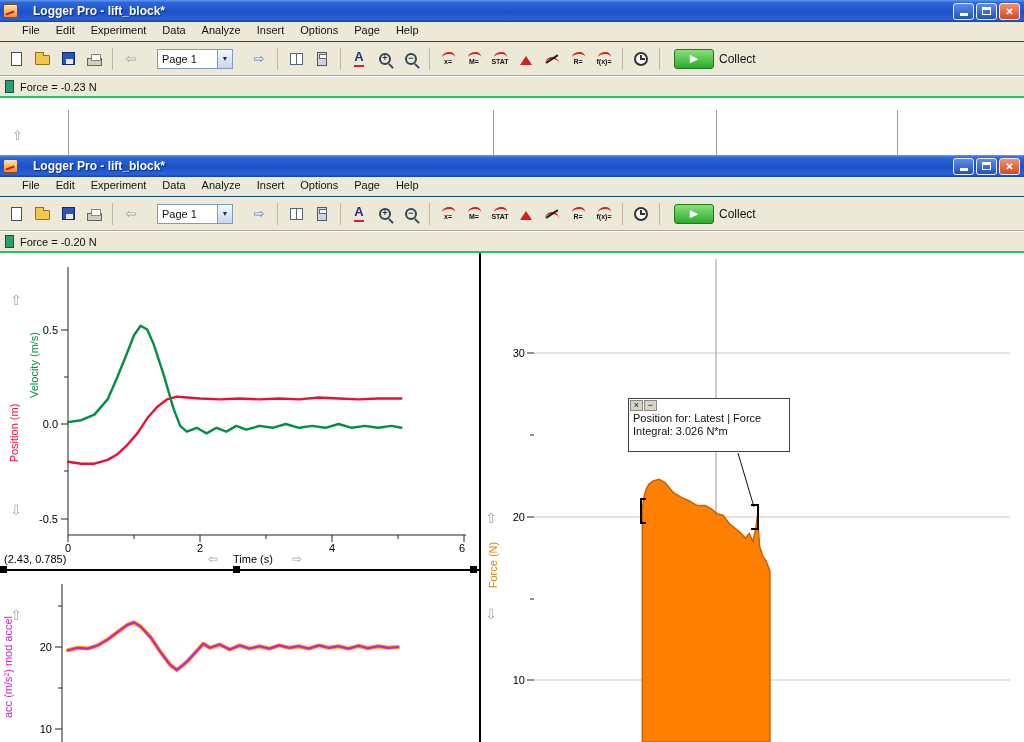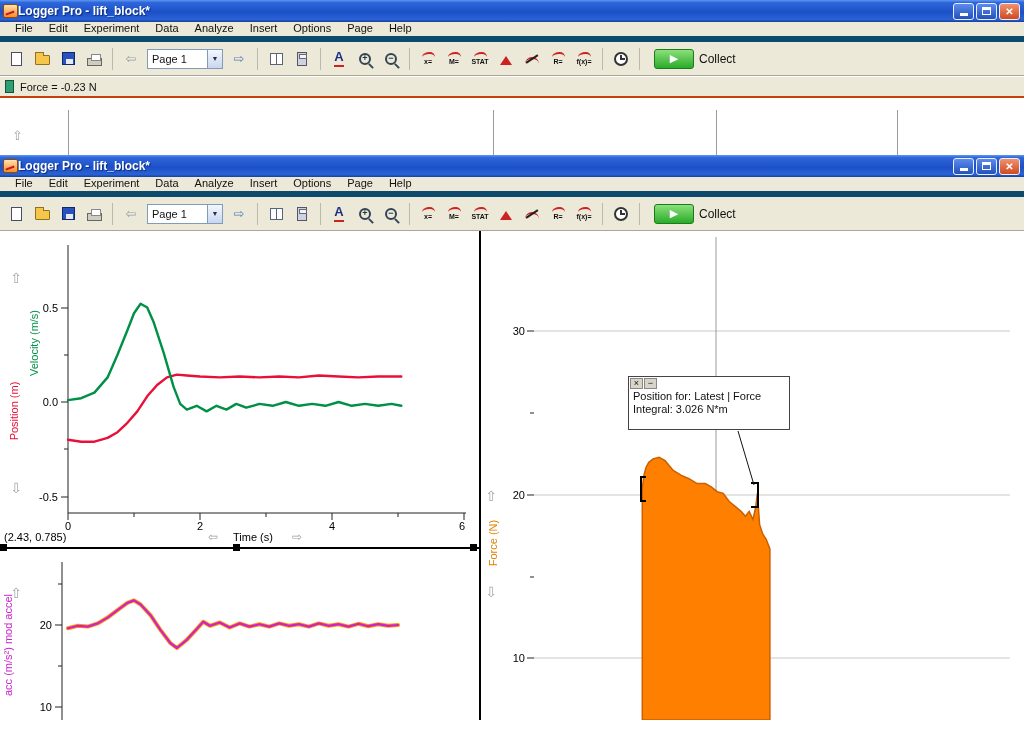--- a/index.html
+++ b/index.html
@@ -1,46 +1,46 @@
 <!DOCTYPE html>
 <html><head>
 <meta charset="utf-8">
 <style>
   *{margin:0;padding:0;box-sizing:border-box}
   html,body{width:1024px;height:742px;overflow:hidden}
   body{font-family:"Liberation Sans",sans-serif;background:#fff;position:relative;font-size:11px;color:#111}
   svg{font-family:"Liberation Sans",sans-serif}
   .window{position:absolute;left:0;width:1024px;background:#ece9d8}
   
-  .titlebar{height:22px;background:linear-gradient(180deg,#5f97f2 0%,#2e66da 12%,#1c50c8 55%,#2a62d4 88%,#16409e 100%);display:flex;align-items:center;padding:0 3px;gap:0}
+  .titlebar{height:22px;background:linear-gradient(180deg,#5f97f2 0%,#2e66da 12%,#1c50c8 55%,#2a62d4 88%,#16409e 100%);display:flex;align-items:center;padding:0 3px;gap:15px}
   .appicon{width:15px;height:14px;background:linear-gradient(#ffe2b0,#ff8c2a);border:1px solid #8a4a08;border-radius:2px;position:relative}
   .appicon::after{content:"";position:absolute;left:2px;top:7px;width:9px;height:3px;border-top:2px solid #c41a1a;transform:rotate(-20deg)}
   .title-text{color:#fff;font-size:12px;font-weight:bold;text-shadow:1px 1px 1px #0a2a7a;white-space:nowrap}
   .winbtns{margin-left:auto;display:flex;gap:2px;padding-right:1px}
   .wbtn{width:21px;height:17px;border:1px solid #e8f0ff;border-radius:3px;display:flex;align-items:center;justify-content:center;color:#fff;font-size:10px;font-weight:bold;background:linear-gradient(#5d8bed,#2352bb);cursor:default}
   .wbtn.close{background:linear-gradient(#f0926d,#cf4a22)}
   .minbar{width:8px;height:3px;background:#fff;margin-top:7px}
   .maxbox{width:9px;height:8px;border:1px solid #fff;border-top:3px solid #fff}
   
-  .menubar{height:20px;background:#ece9d8;border-bottom:6px solid #0c4a6e;display:flex;align-items:flex-end;padding-left:7px}
+  .menubar{height:20px;background:#ece9d8;border-bottom:1px solid #0c4a6e;display:flex;align-items:flex-start;padding-left:14px}
   .menu-item{padding:2px 8px;font-size:11px}
   
   .tb{display:flex;align-items:center;height:34px;background:#ece9d8;padding:0 4px;gap:2px;border-bottom:1px solid #aca899}
   .tbtn{min-width:24px;height:26px;display:flex;align-items:center;justify-content:center}
   .sep{width:1px;height:22px;background:#bdb9a8;margin:0 4px}
   .ic-page{width:11px;height:14px;background:#fff;border:1px solid #4a4a6a}
   .ic-folder{width:15px;height:10px;background:#f6c64c;border:1px solid #92701c;border-radius:1px;position:relative;margin-top:3px}
   .ic-folder::before{content:"";position:absolute;top:-4px;left:-1px;width:7px;height:3px;background:#f6c64c;border:1px solid #92701c;border-bottom:none}
   .ic-save{width:13px;height:13px;background:#2a52bc;border:1px solid #0f2a6a;position:relative}
   .ic-save::after{content:"";position:absolute;left:3px;bottom:0;width:7px;height:5px;background:#e8e8f0}
   .ic-print{width:15px;height:8px;background:#d0cdc0;border:1px solid #666;position:relative;margin-top:6px}
   .ic-print::before{content:"";position:absolute;left:3px;top:-5px;width:8px;height:5px;background:#fff;border:1px solid #888}
   .arrow{font-size:13px;line-height:1}
   .gray{color:#9aa0a8}.blue{color:#5b82c0}
-  .combo{display:flex;align-items:center;width:76px;height:20px;background:#fff;border:1px solid #7f9db9;margin:0 2px}
+  .combo{display:flex;align-items:center;width:76px;height:20px;background:#fff;border:1px solid #7f9db9;margin:0 12px}
   .combo .txt{flex:1;font-size:11px;padding-left:4px;white-space:nowrap}
   .combo .dd{width:15px;height:18px;background:linear-gradient(#f4f7fe,#c9d6f0);border-left:1px solid #7f9db9;font-size:7px;display:flex;align-items:center;justify-content:center;color:#234}
   .ic-grid{width:13px;height:12px;border:1px solid #567;background:linear-gradient(90deg,#fff 44%,#567 44%,#567 56%,#fff 56%),linear-gradient(#fff 44%,#567 44%,#567 56%,#fff 56%);background-color:#fff}
   .ic-calc{width:10px;height:14px;background:#cfd2e2;border:1px solid #556;position:relative}
   .ic-calc::before{content:"";position:absolute;left:1px;top:1px;width:6px;height:3px;background:#eef6ee;border:1px solid #667}
   .ic-A{font-weight:bold;font-size:13px;color:#203080;border-bottom:2px solid #c22;line-height:1.1}
   .ic-zoom{width:12px;height:12px;border:2px solid #345;border-radius:50%;position:relative;font-size:9px;display:flex;align-items:center;justify-content:center;color:#234;font-weight:bold;line-height:1}
   .ic-zoom::after{content:"";position:absolute;right:-5px;bottom:-4px;width:6px;height:2px;background:#345;transform:rotate(45deg)}
   .ricon{display:flex;flex-direction:column;align-items:center;justify-content:center}
   .wave{width:13px;height:5px;border-top:2px solid #c22;border-radius:60% 40% 0 0/100% 100% 0 0}
@@ -49,21 +49,21 @@
   .ic-tan{width:14px;height:11px;position:relative;margin-top:2px}
   .ic-tan::before{content:"";position:absolute;left:0;bottom:0;width:14px;height:6px;border-top:2px solid #c22;border-radius:60% 60% 0 0/100% 100% 0 0}
   .ic-tan::after{content:"";position:absolute;left:0;top:4px;width:14px;height:2px;background:#222;transform:rotate(-33deg)}
   .ic-clock{width:14px;height:14px;border:2px solid #333;border-radius:50%;position:relative;background:#fff}
   .ic-clock::before{content:"";position:absolute;left:4px;top:1px;width:2px;height:5px;background:#333}
   .ic-clock::after{content:"";position:absolute;left:5px;top:4px;width:4px;height:2px;background:#333}
   .collect{display:flex;align-items:center;gap:5px;margin-left:8px}
   .collect .btn{width:40px;height:20px;background:linear-gradient(#8be07a,#2aab2a);border:1px solid #1c7a1c;border-radius:3px;display:flex;align-items:center;justify-content:center;color:#fff;font-size:11px}
   .collect .lbl{font-size:12px}
   
-  .statusbar{height:22px;background:#ece9d8;border-top:1px solid #fff;border-bottom:2px solid #c2410c;display:flex;align-items:center;gap:6px;padding-left:5px;font-size:11px}
+  .statusbar{height:22px;background:#ece9d8;border-top:1px solid #fff;border-bottom:2px solid #22c55e;display:flex;align-items:center;gap:6px;padding-left:5px;font-size:11px}
   .ic-status{width:9px;height:13px;background:#2f9e72;border:1px solid #14523a}
   
   .strip{height:57px;background:#fff;position:relative}
   .vline{position:absolute;top:12px;width:1px;height:45px;background:#9a9aa0}
   .strip .pan{position:absolute;color:#a0a4ac;font-size:13px}
   
   .content{position:relative;width:1024px;height:489px;background:#fff}
   #pane-left{position:absolute;left:0;top:0;width:479px;height:489px}
   #pane-right{position:absolute;left:479px;top:0;width:431px;height:489px;border-left:2px solid #000}
   .divider{position:absolute;left:0;top:316px;width:479px;height:2px;background:#000}
@@ -296,20 +296,24 @@
     <div class="tbtn">
         <div class="ic-clock"></div>
       </div>
     <div class="sep"></div>
     <div class="collect">
       <div class="btn">
           <span>▶</span>
         </div>
       <span class="lbl">Collect</span>
     </div>
+  </div>
+  <div class="statusbar">
+    <div class="ic-status"></div>
+    <span>Force =  -0.20 N</span>
   </div>
 
   <div class="content">
 
     <div id="pane-left">
       <svg id="svg-topleft" width="479" height="317" viewBox="0 0 479 317" style="position:absolute;left:0;top:0">
         <g stroke="#222" stroke-width="1" fill="none">
           <line x1="68" y1="14" x2="68" y2="282"></line>
             <line x1="68" y1="282" x2="466" y2="282"></line>
           <line x1="61" y1="77" x2="68" y2="77"></line>

